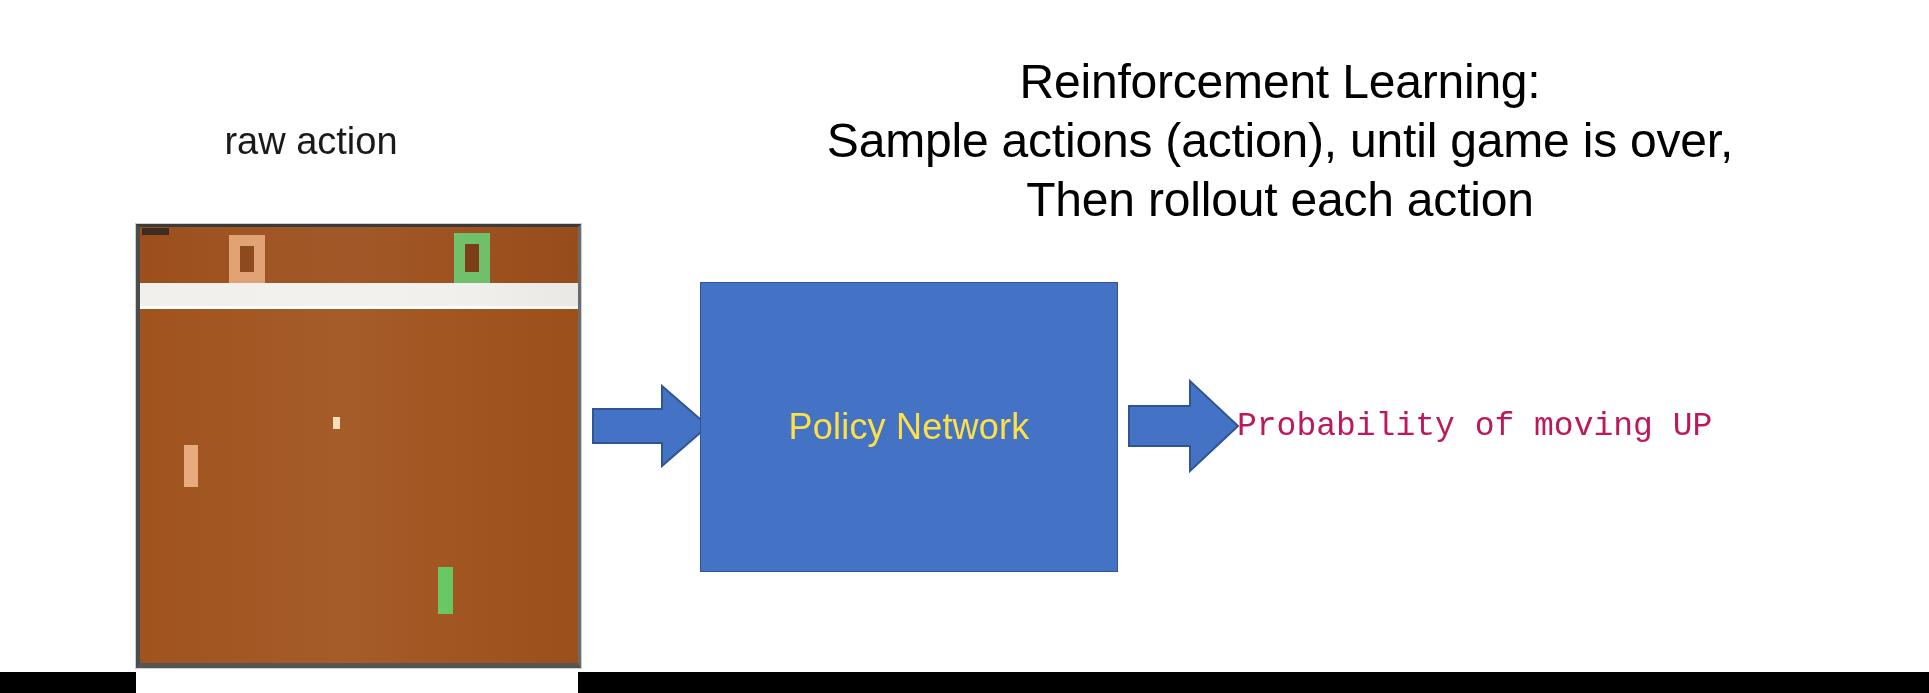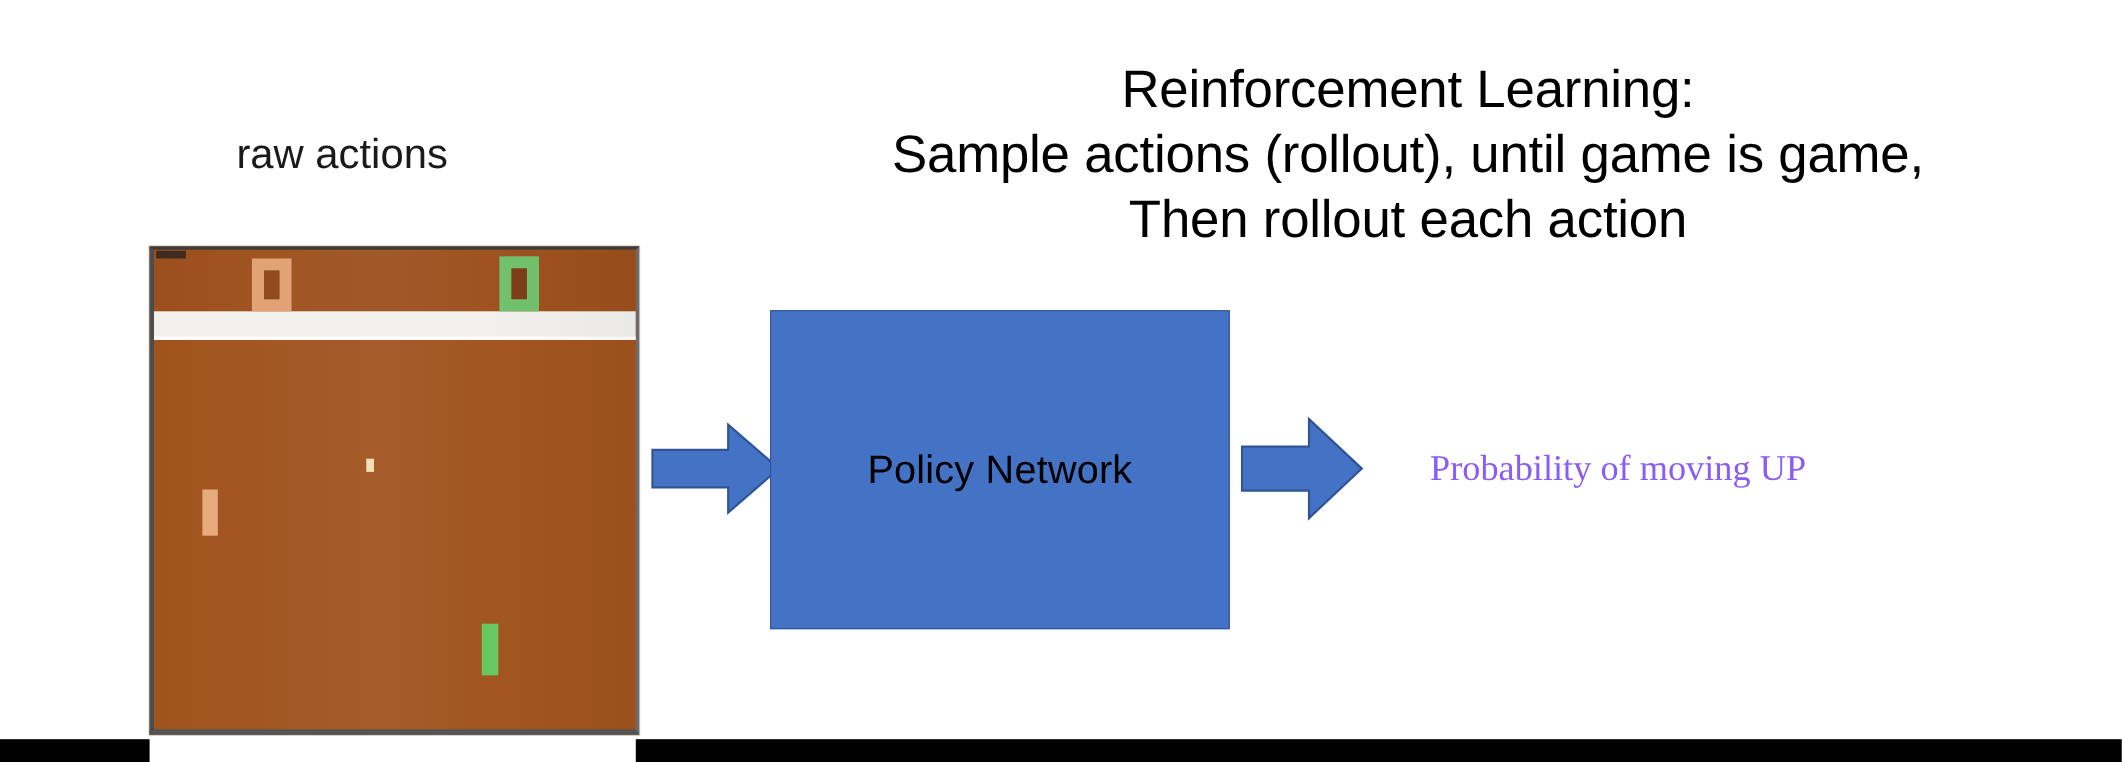--- a/index.html
+++ b/index.html
@@ -174,61 +174,61 @@
     width: 418px;
     height: 290px;
     background: #4472c4;
     border: 1px solid #2f5597;
     box-sizing: border-box;
     display: flex;
     align-items: center;
     justify-content: center;
   }
   #policy-box-label {
-    color: #000000;
+    color: #fde047;
     font-family: "Liberation Sans", sans-serif;
     font-size: 36px;
     font-weight: 400;
     letter-spacing: 0.2px;
     white-space: nowrap;
   }
 
   
   #output-label {
     position: absolute;
-    left: 1300px;
+    left: 1237px;
     top: 408px;
-    font-family: Liberation Serif, serif;
+    font-family: Liberation Mono, monospace;
     font-size: 33px;
-    color: #8b5cf6;
+    color: #be185d;
     white-space: nowrap;
   }
 
   
   .black-bar {
     position: absolute;
     bottom: 0;
     height: 21px;
     background: #000000;
   }
   #black-bar-left  { left: 0;     width: 136px; }
   #black-bar-right { left: 578px; right: 0; }
 </style>
 </head>
 <body>
 
 <div id="slide">
 
   <div id="title-block">
     <span class="tline">Reinforcement Learning:</span>
-    <span class="tline">Sample actions (rollout), until game is game,</span>
+    <span class="tline">Sample actions (action), until game is over,</span>
     <span class="tline">Then rollout each action</span>
   </div>
 
-  <div id="raw-pixels-caption">raw actions</div>
+  <div id="raw-pixels-caption">raw action</div>
 
   <div id="game-screen">
     <div id="score-strip"></div>
     <div id="corner-mark"></div>
     <div id="white-bar"></div>
 
     <div id="score-left" class="score-digit">
       <div class="inner"></div>
     </div>
     <div id="score-right" class="score-digit">

